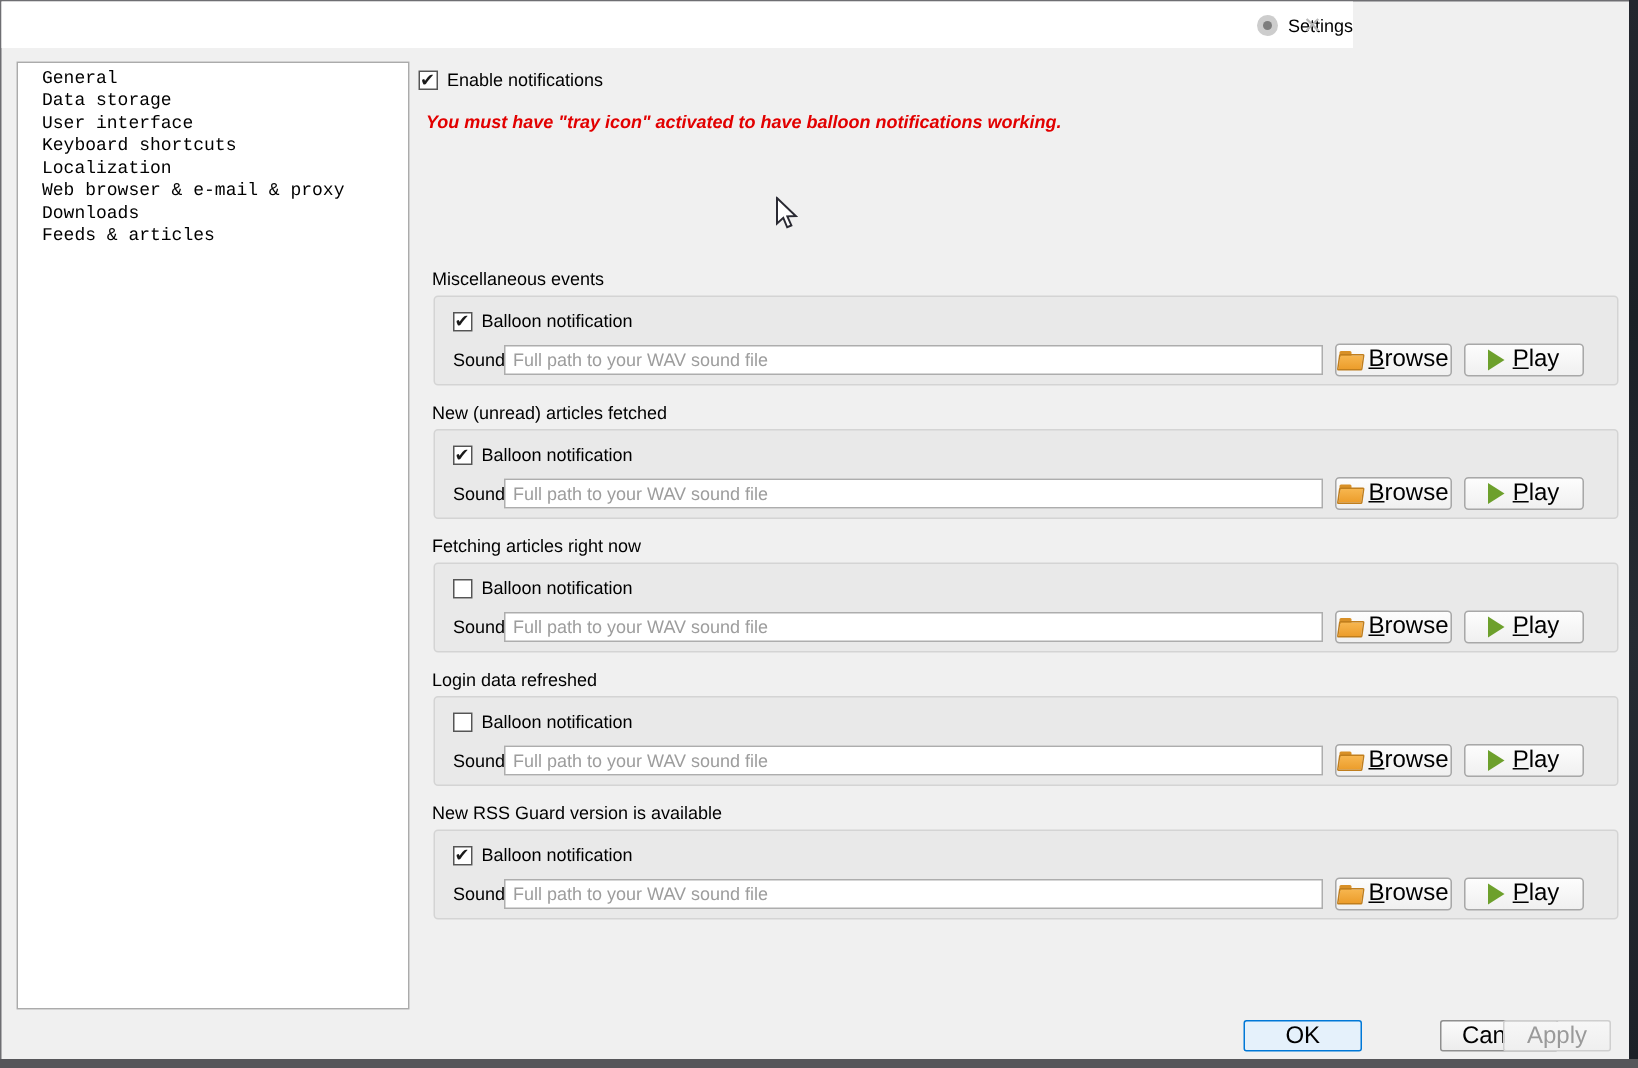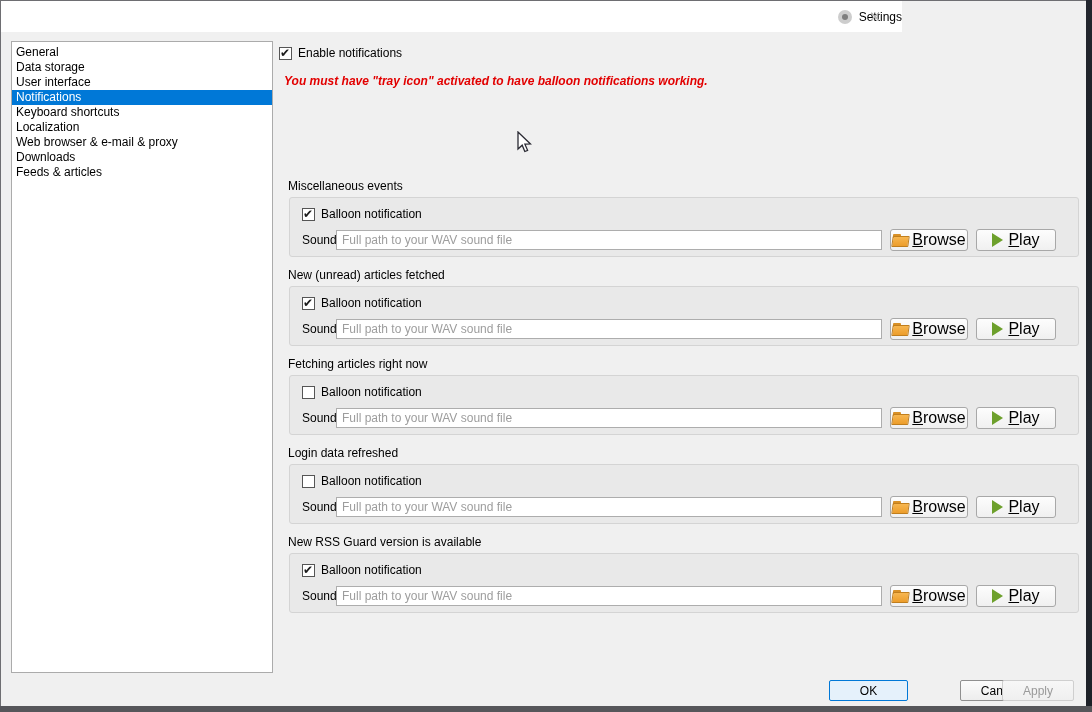--- a/index.html
+++ b/index.html
@@ -42,21 +42,21 @@
     position:absolute; right:12px; top:4px; width:30px; height:24px;
     display:flex; align-items:center; justify-content:center;
     color:#b9b9b9; font-size:15px; cursor:default;
   }
   
   .sidebar {
     position:absolute; left:10px; top:40px; width:262px; height:632px;
     background:#ffffff; border:1px solid #ababab; padding-top:3px;
   }
   .side-item {
-    height:15px; line-height:15px; padding-left:4px; white-space:nowrap;
+    height:15px; line-height:15px; padding-left:16px; white-space:nowrap;font-family:Liberation Mono, monospace;
   }
   .side-item.selected { background:#0078d7; color:#ffffff; }
   
   .panel {
     position:absolute; left:278px; top:40px; width:800px; height:632px;
   }
   .check-row { display:flex; align-items:center; gap:6px; cursor:default; }
   .checkbox {
     width:13px; height:13px; background:#ffffff; border:1px solid #555555;
     position:relative; flex:none;
@@ -113,21 +113,21 @@
   }
   .play-icon {
     width:0; height:0; flex:none;
     border-left:11px solid #6da02c; border-top:7px solid transparent;
     border-bottom:7px solid transparent; margin-right:1px;
   }
   
   .footer-btn {
     position:absolute; height:21px; border-radius:2px;
     display:flex; align-items:center; justify-content:center;
-    font-family:"Liberation Sans","DejaVu Sans",sans-serif; font-size:12px;
+    font-family:"Liberation Sans","DejaVu Sans",sans-serif; font-size:16px;
   }
   .ok-btn    { left:828px; top:679px; width:79px; background:#e5f1fb; border:1px solid #0078d7; }
   .cancel-btn{ left:959px; top:679px; width:79px; background:linear-gradient(180deg,#fbfbfb,#ededed); border:1px solid #8f8f8f; }
   .apply-btn { left:1001px; top:679px; width:72px; background:linear-gradient(180deg,#f7f7f7,#efefef); border:1px solid #cfcfcf; color:#9a9a9a; }
   
   .cursor { position:absolute; left:516px; top:131px; width:16px; height:24px; pointer-events:none; }
 </style>
 </head>
 <body>
 
@@ -136,21 +136,20 @@
   <div class="titlebar">
     <span class="title-icon"></span>
     <span class="title-text">Settings</span>
     <span class="close-btn">✕</span>
   </div>
 
   <div class="sidebar">
     <div class="side-item">General</div>
     <div class="side-item">Data storage</div>
     <div class="side-item">User interface</div>
-    <div class="side-item selected">Notifications</div>
     <div class="side-item">Keyboard shortcuts</div>
     <div class="side-item">Localization</div>
     <div class="side-item">Web browser &amp; e-mail &amp; proxy</div>
     <div class="side-item">Downloads</div>
     <div class="side-item">Feeds &amp; articles</div>
   </div>
 
   <div class="panel">
 
     <label class="check-row enable-row">

